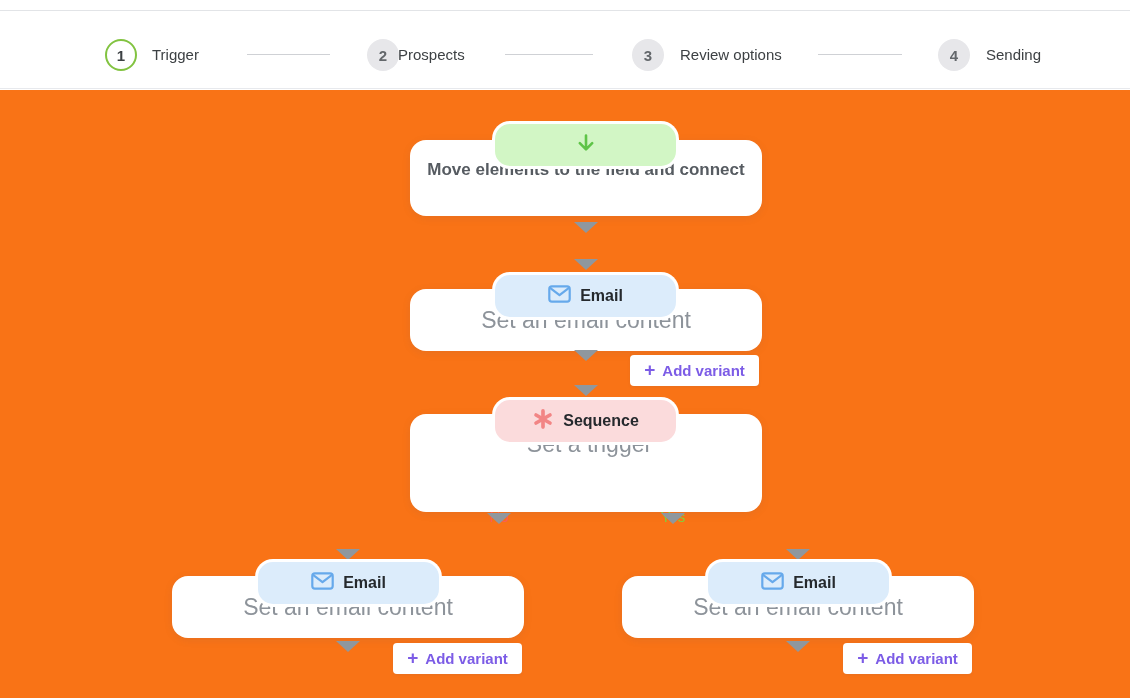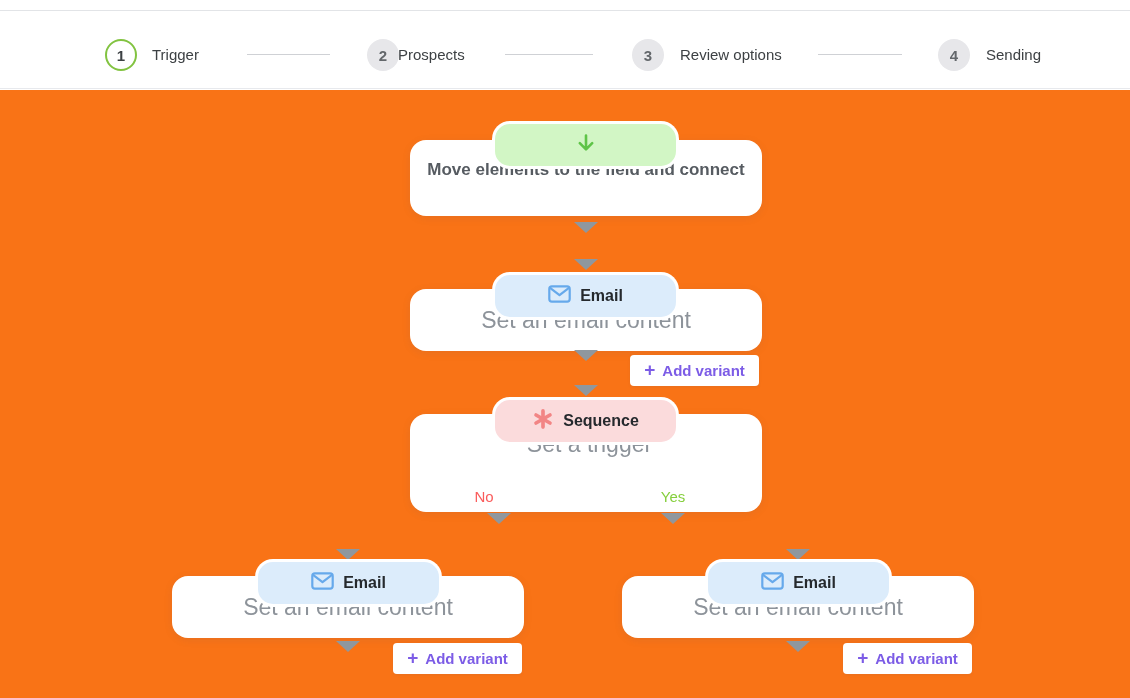--- a/index.html
+++ b/index.html
@@ -141,22 +141,22 @@
               <path d="M12 3.2v17.6"></path>
               <path d="M4.4 7.6l15.2 8.8"></path>
               <path d="M19.6 7.6L4.4 16.4"></path>
             </g>
           </svg>
       </span>
       <span class="pill-label">Sequence</span>
     </div>
     <div class="card card-trigger" style="left:410px; top:324px;">
       <div class="card-body-text">Set a trigger</div>
-      <span class="branch-label branch-no" style="left:74px;">No</span>
-      <span class="branch-label branch-yes" style="left:263px;">Yes</span>
+      <span class="branch-label branch-no" style="left:89px;margin-top:20px;">No</span>
+      <span class="branch-label branch-yes" style="left:263px;margin-top:20px;">Yes</span>
     </div>
     <div class="tri" style="left:487px; top:423px;"></div>
     <div class="tri" style="left:661px; top:423px;"></div>
 
     <div class="tri" style="left:336px; top:459px;"></div>
     <div class="pill pill-blue" style="left:258px; top:472px;">
       <span class="icon-svg">
         <svg width="23" height="18" viewBox="0 0 23 18">
             <rect x="1.3" y="1.4" width="20.4" height="15.2" rx="2.6" fill="none" stroke="#66a9eb" stroke-width="2.2"></rect>
             <path d="M3 3.6l8.5 6.6L20 3.6" fill="none" stroke="#66a9eb" stroke-width="2.2" stroke-linecap="round" stroke-linejoin="round"></path>

